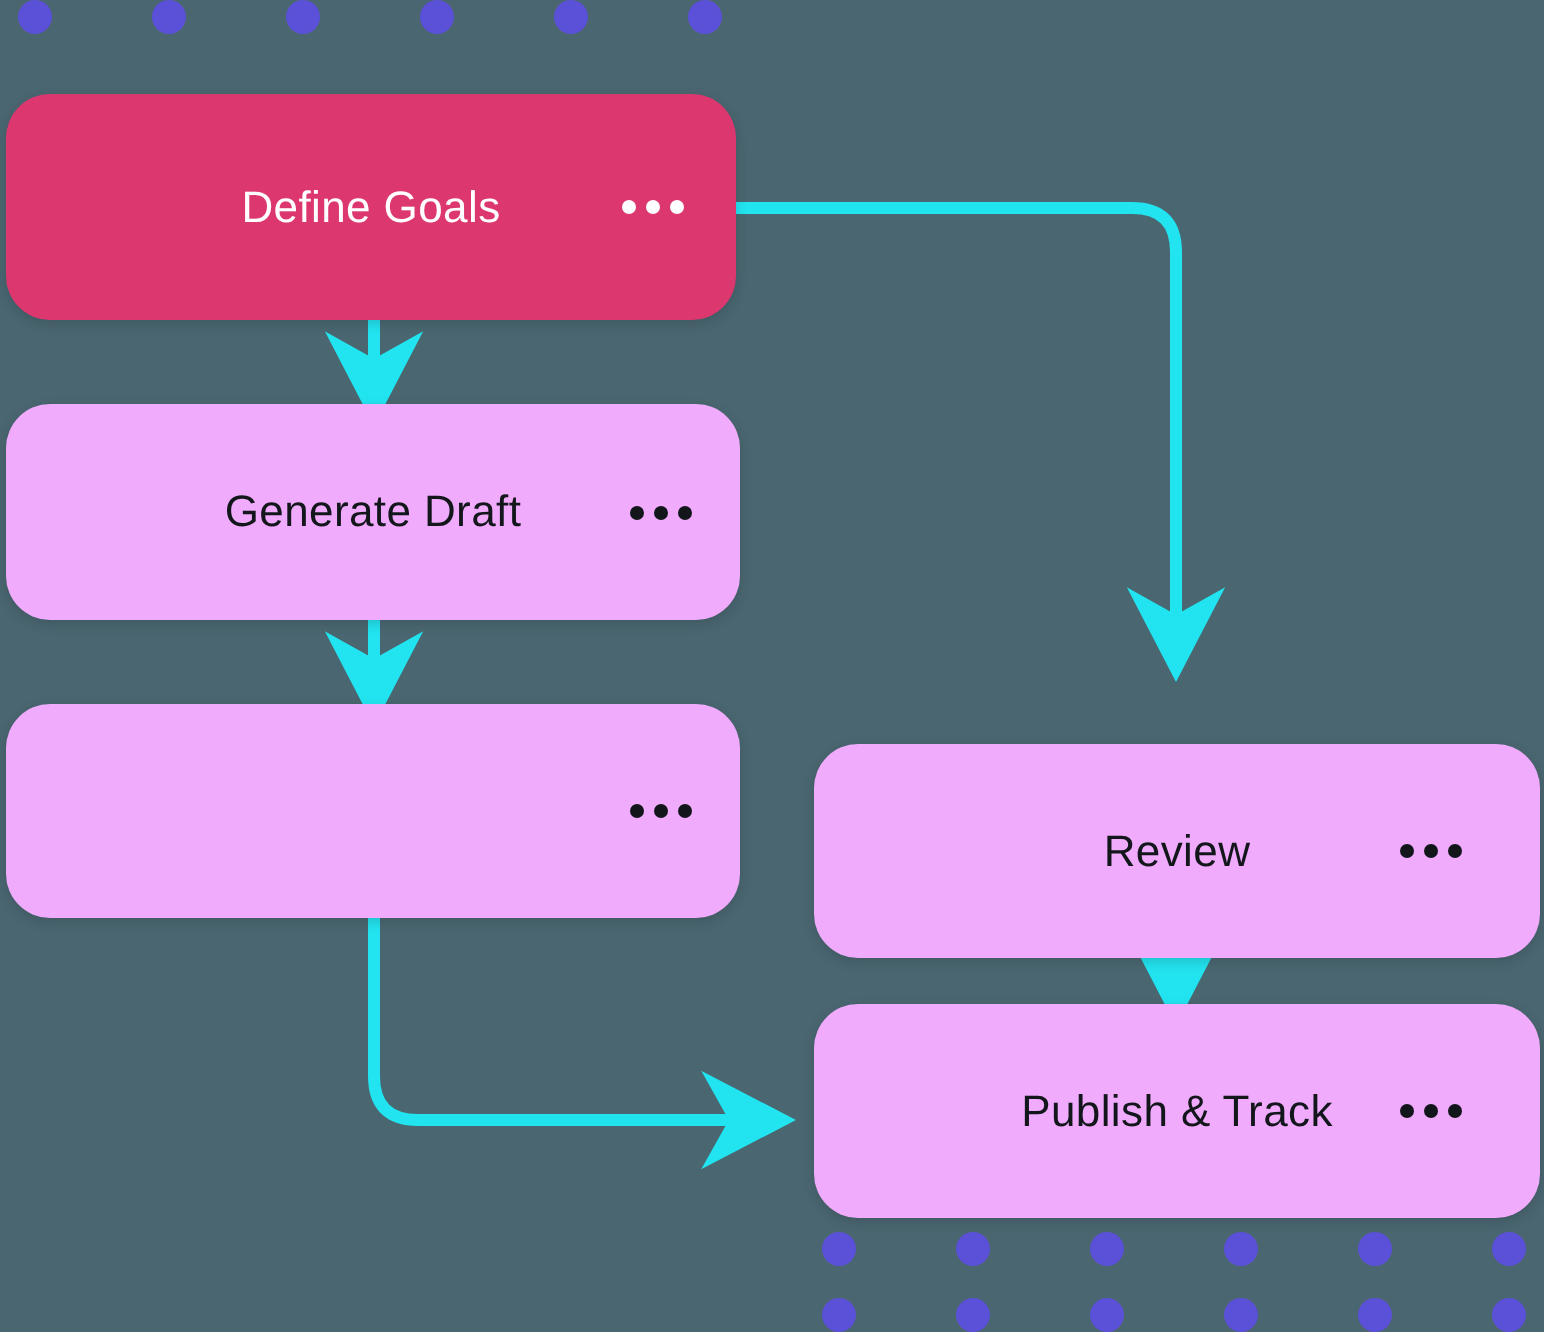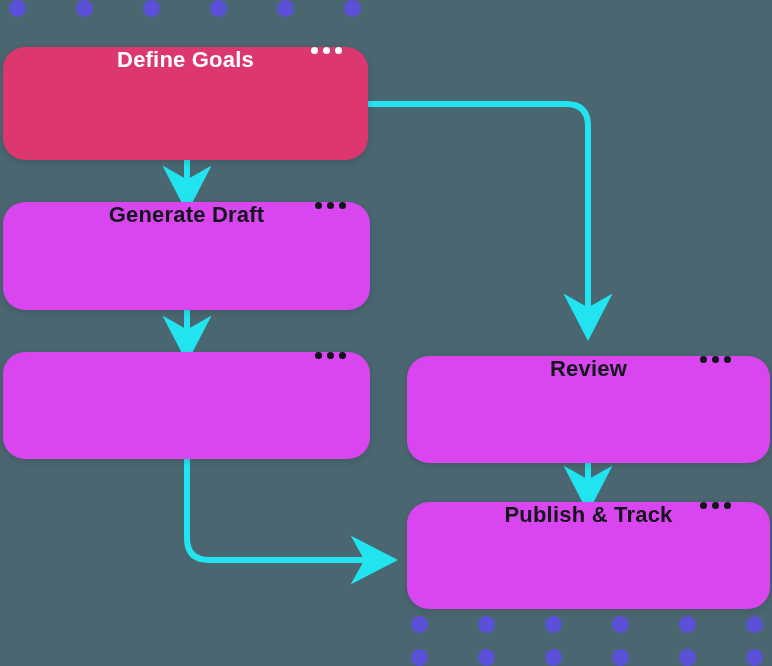--- a/index.html
+++ b/index.html
@@ -32,37 +32,37 @@
     top: 0;
     width: 772px;
     height: 666px;
     pointer-events: none;
   }
   .card {
     position: absolute;
     box-sizing: border-box;
     border-radius: 22px;
     display: flex;
+    align-items: center;
     justify-content: center;
     box-shadow: 0 2px 6px rgba(20,35,40,0.18);
-    font-weight: bold;
   }
   .card-label {
     font-size: 22px;
     letter-spacing: 0.2px;
     white-space: nowrap;
   }
   .card--accent {
     background: #dd376f;
   }
   .card--accent .card-label {
     color: #ffffff;
   }
   .card--plain {
-    background: #d946ef;
+    background: #f0abfc;
   }
   .card--plain .card-label {
     color: #13171c;
   }
   .menu-dots {
     position: absolute;
     display: flex;
     gap: 5px;
     align-items: center;
     cursor: pointer;
@@ -145,21 +145,21 @@
   </div>
 
   <div class="card card--plain" style="left:3px; top:352px; width:367px; height:107px;">
     <span class="menu-dots" style="right:24px;">
       <span></span>
         <span></span>
         <span></span>
     </span>
   </div>
 
-  <div class="card card--plain" style="left:407px; top:356px; width:363px; height:107px;">
+  <div class="card card--plain" style="left:407px; top:372px; width:363px; height:107px;">
     <span class="card-label">Review</span>
     <span class="menu-dots" style="right:39px;">
       <span></span>
         <span></span>
         <span></span>
     </span>
   </div>
 
   <div class="card card--plain" style="left:407px; top:502px; width:363px; height:107px;">
     <span class="card-label">Publish &amp; Track</span>

